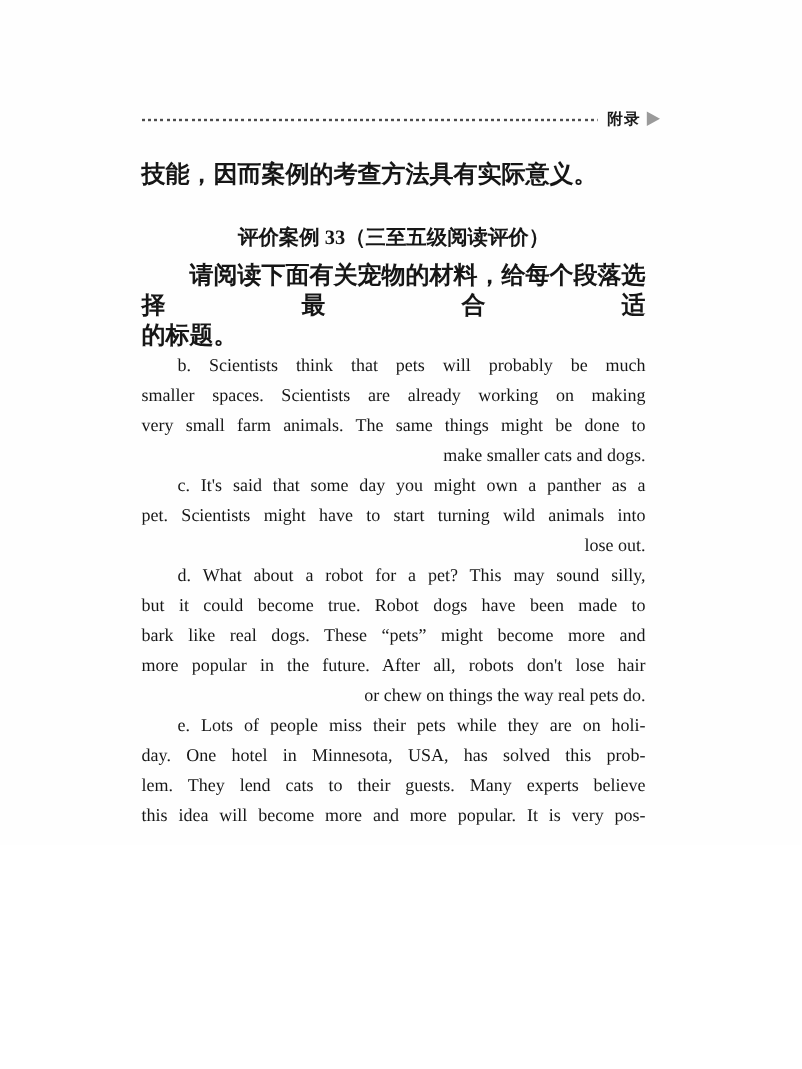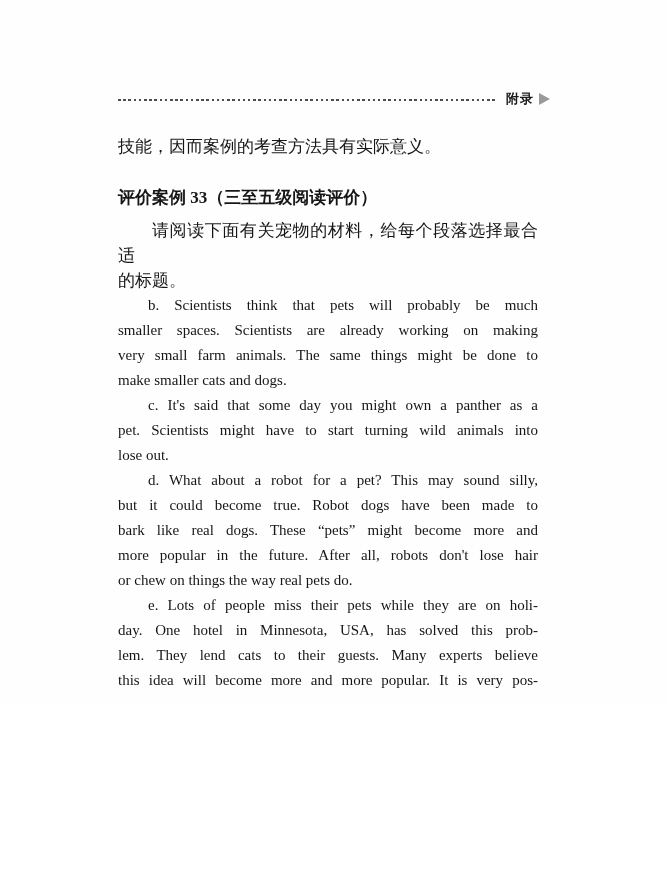--- a/index.html
+++ b/index.html
@@ -51,36 +51,37 @@
   }
   
   .content {
     position: absolute;
     left: 118px;
     top: 134px;
     width: 420px;
   }
   .ln { line-height: 25px; }
   .cn {
-    font-size: 17px;
-    font-weight: 400;
+    font-size: 20px;
+    font-weight: 700;
   }
   .en {
     font-family: "Liberation Serif", serif;
     font-size: 15px;
+    text-align: right;
   }
   .j {
     text-align: justify;
     text-align-last: justify;
   }
   .ind { text-indent: 2em; }
   .title {
     font-size: 17px;
     font-weight: bold;
-    text-align: left;
+    text-align: center;
     line-height: 25px;
     margin: 26px 0 8px 0;
   }
   
   .footer {
     position: absolute;
     left: 118px;
     top: 820px;
     width: 420px;
     text-align: center;

